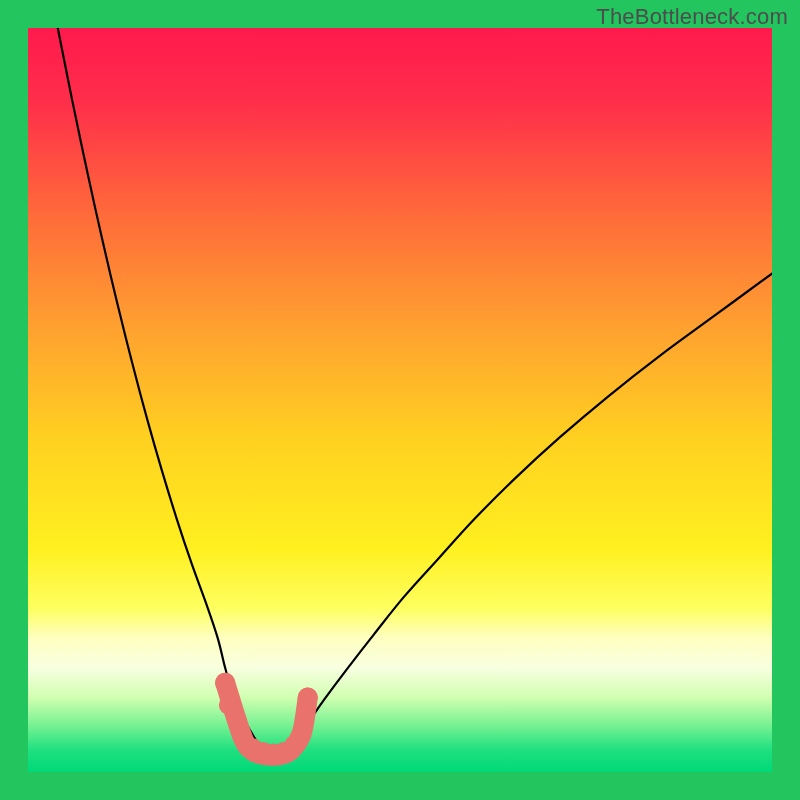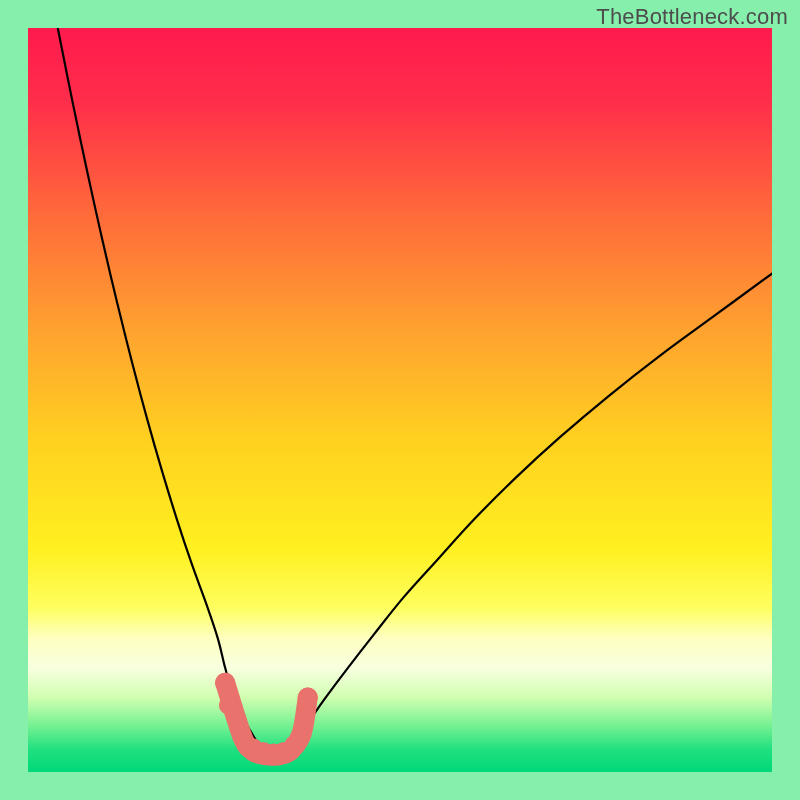--- a/index.html
+++ b/index.html
@@ -6,21 +6,21 @@
     margin: 0;
     padding: 0;
     width: 800px;
     height: 800px;
     overflow: hidden;
     font-family: Arial, Helvetica, sans-serif;
   }
   .outer {
     width: 800px;
     height: 800px;
-    background: #86efac;
+    background: #22c55e;
     position: relative;
   }
   .plot {
     position: absolute;
     left: 28px;
     top: 28px;
     width: 744px;
     height: 744px;
     overflow: hidden;
   }

